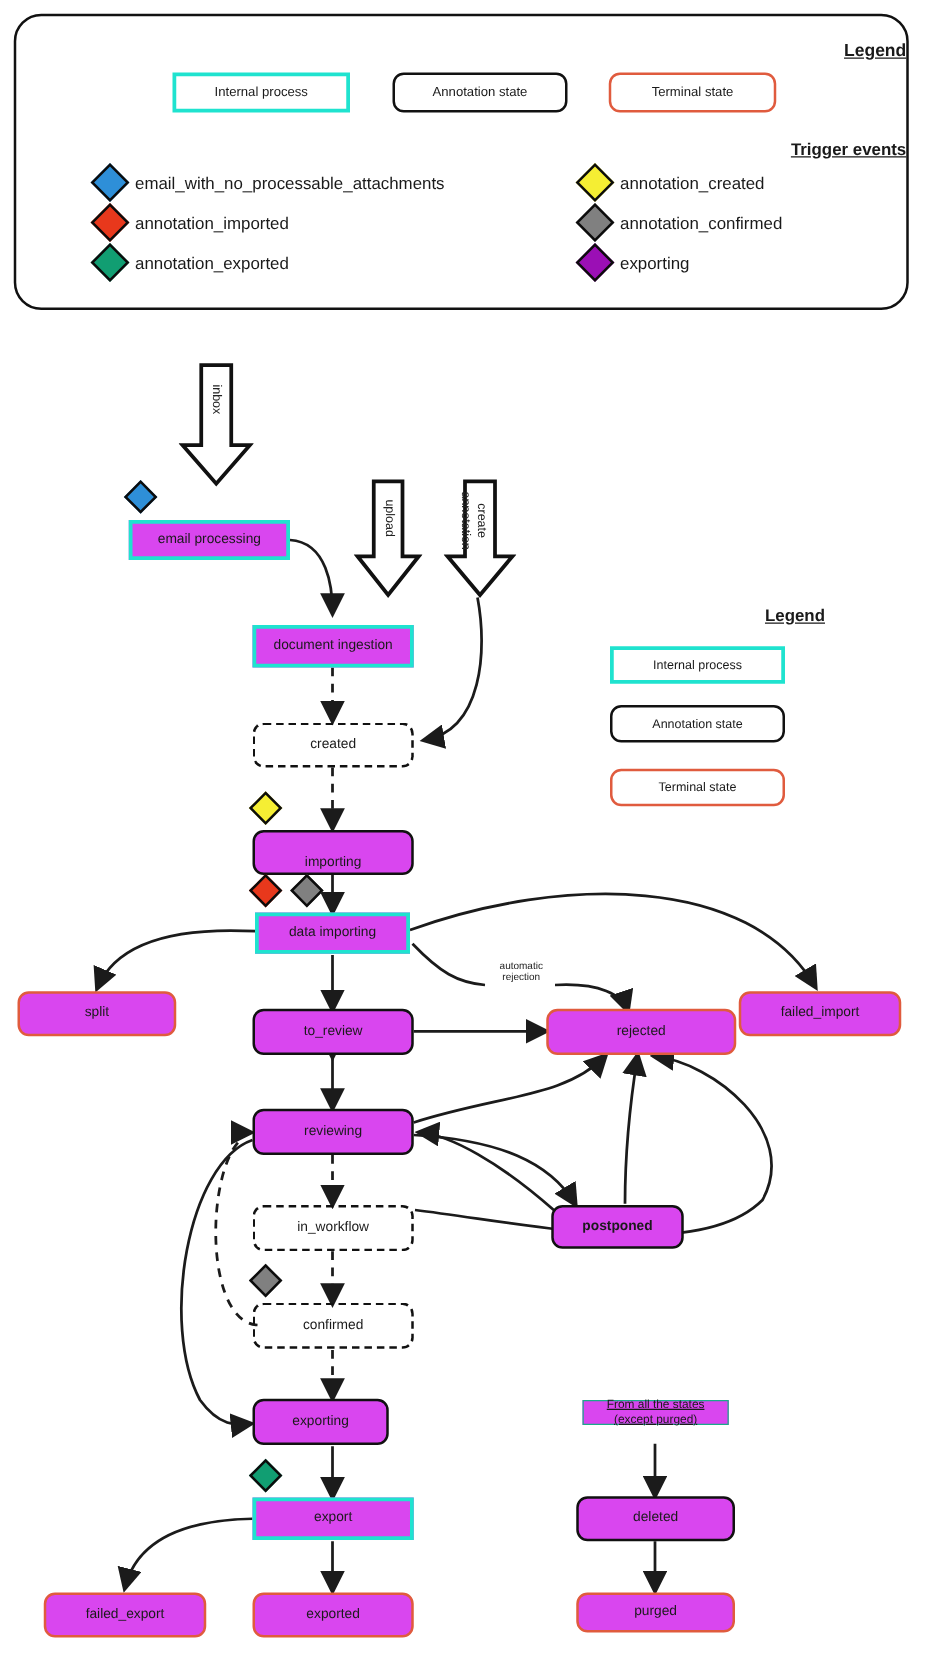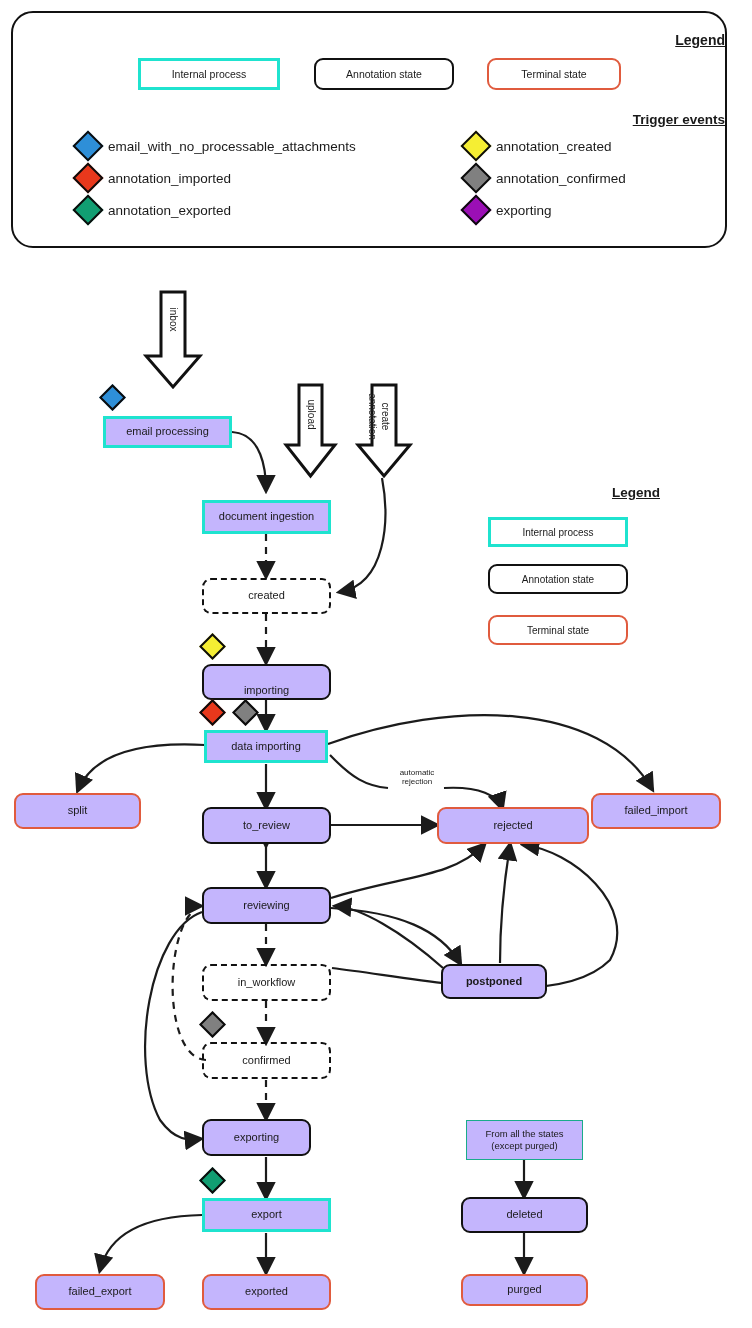--- a/index.html
+++ b/index.html
@@ -1,21 +1,21 @@
 <!DOCTYPE html>
 <html><head>
 <meta charset="utf-8">
 <style>
   html,body{margin:0;padding:0;background:#ffffff;}
   body{width:752px;height:1328px;position:relative;overflow:hidden;
        font-family:"Liberation Sans",sans-serif;color:#1a1a1a;}
 
   
   .node{position:absolute;box-sizing:border-box;display:flex;align-items:center;
-        justify-content:center;text-align:center;background:#c4b5fd;z-index:3;
+        justify-content:center;text-align:center;background:#d946ef;z-index:3;
         font-size:11px;line-height:1.25;}
   .n-process{border:3px solid #1fe3cf;border-radius:0;}
   .n-state{border:2.5px solid #111111;border-radius:9px;}
   .n-terminal{border:2.5px solid #e05b3e;border-radius:9px;}
   .n-dashed{border:2.5px dashed #111111;border-radius:9px;background:transparent;}
   .n-thin-teal{border:1.5px solid #1aab8a;border-radius:0;font-size:9.5px;}
 
   
   #legend-top{position:absolute;left:11px;top:11px;width:712px;height:233px;
               border:2.5px solid #111;border-radius:22px;background:#fff;z-index:2;}
@@ -252,22 +252,22 @@
 </div>
 
 <div class="node n-terminal" style="left:35px;top:1274px;width:130px;height:36px;">
   <span>failed_export</span>
 </div>
 
 <div class="node n-terminal" style="left:202px;top:1274px;width:129px;height:36px;">
   <span>exported</span>
 </div>
 
-<div class="node n-thin-teal" style="left:466px;top:1120px;width:117px;height:40px;
-     flex-direction:column;">
+<div class="node n-thin-teal" style="left:466px;top:1120px;width:117px;height:20px;
+     flex-direction:column;text-decoration:underline;">
   <span>From all the states</span>
   <span>(except purged)</span>
 </div>
 
 <div class="node n-state" style="left:461px;top:1197px;width:127px;height:36px;">
   <span>deleted</span>
 </div>
 
 <div class="node n-terminal" style="left:461px;top:1274px;width:127px;height:32px;">
   <span>purged</span>

